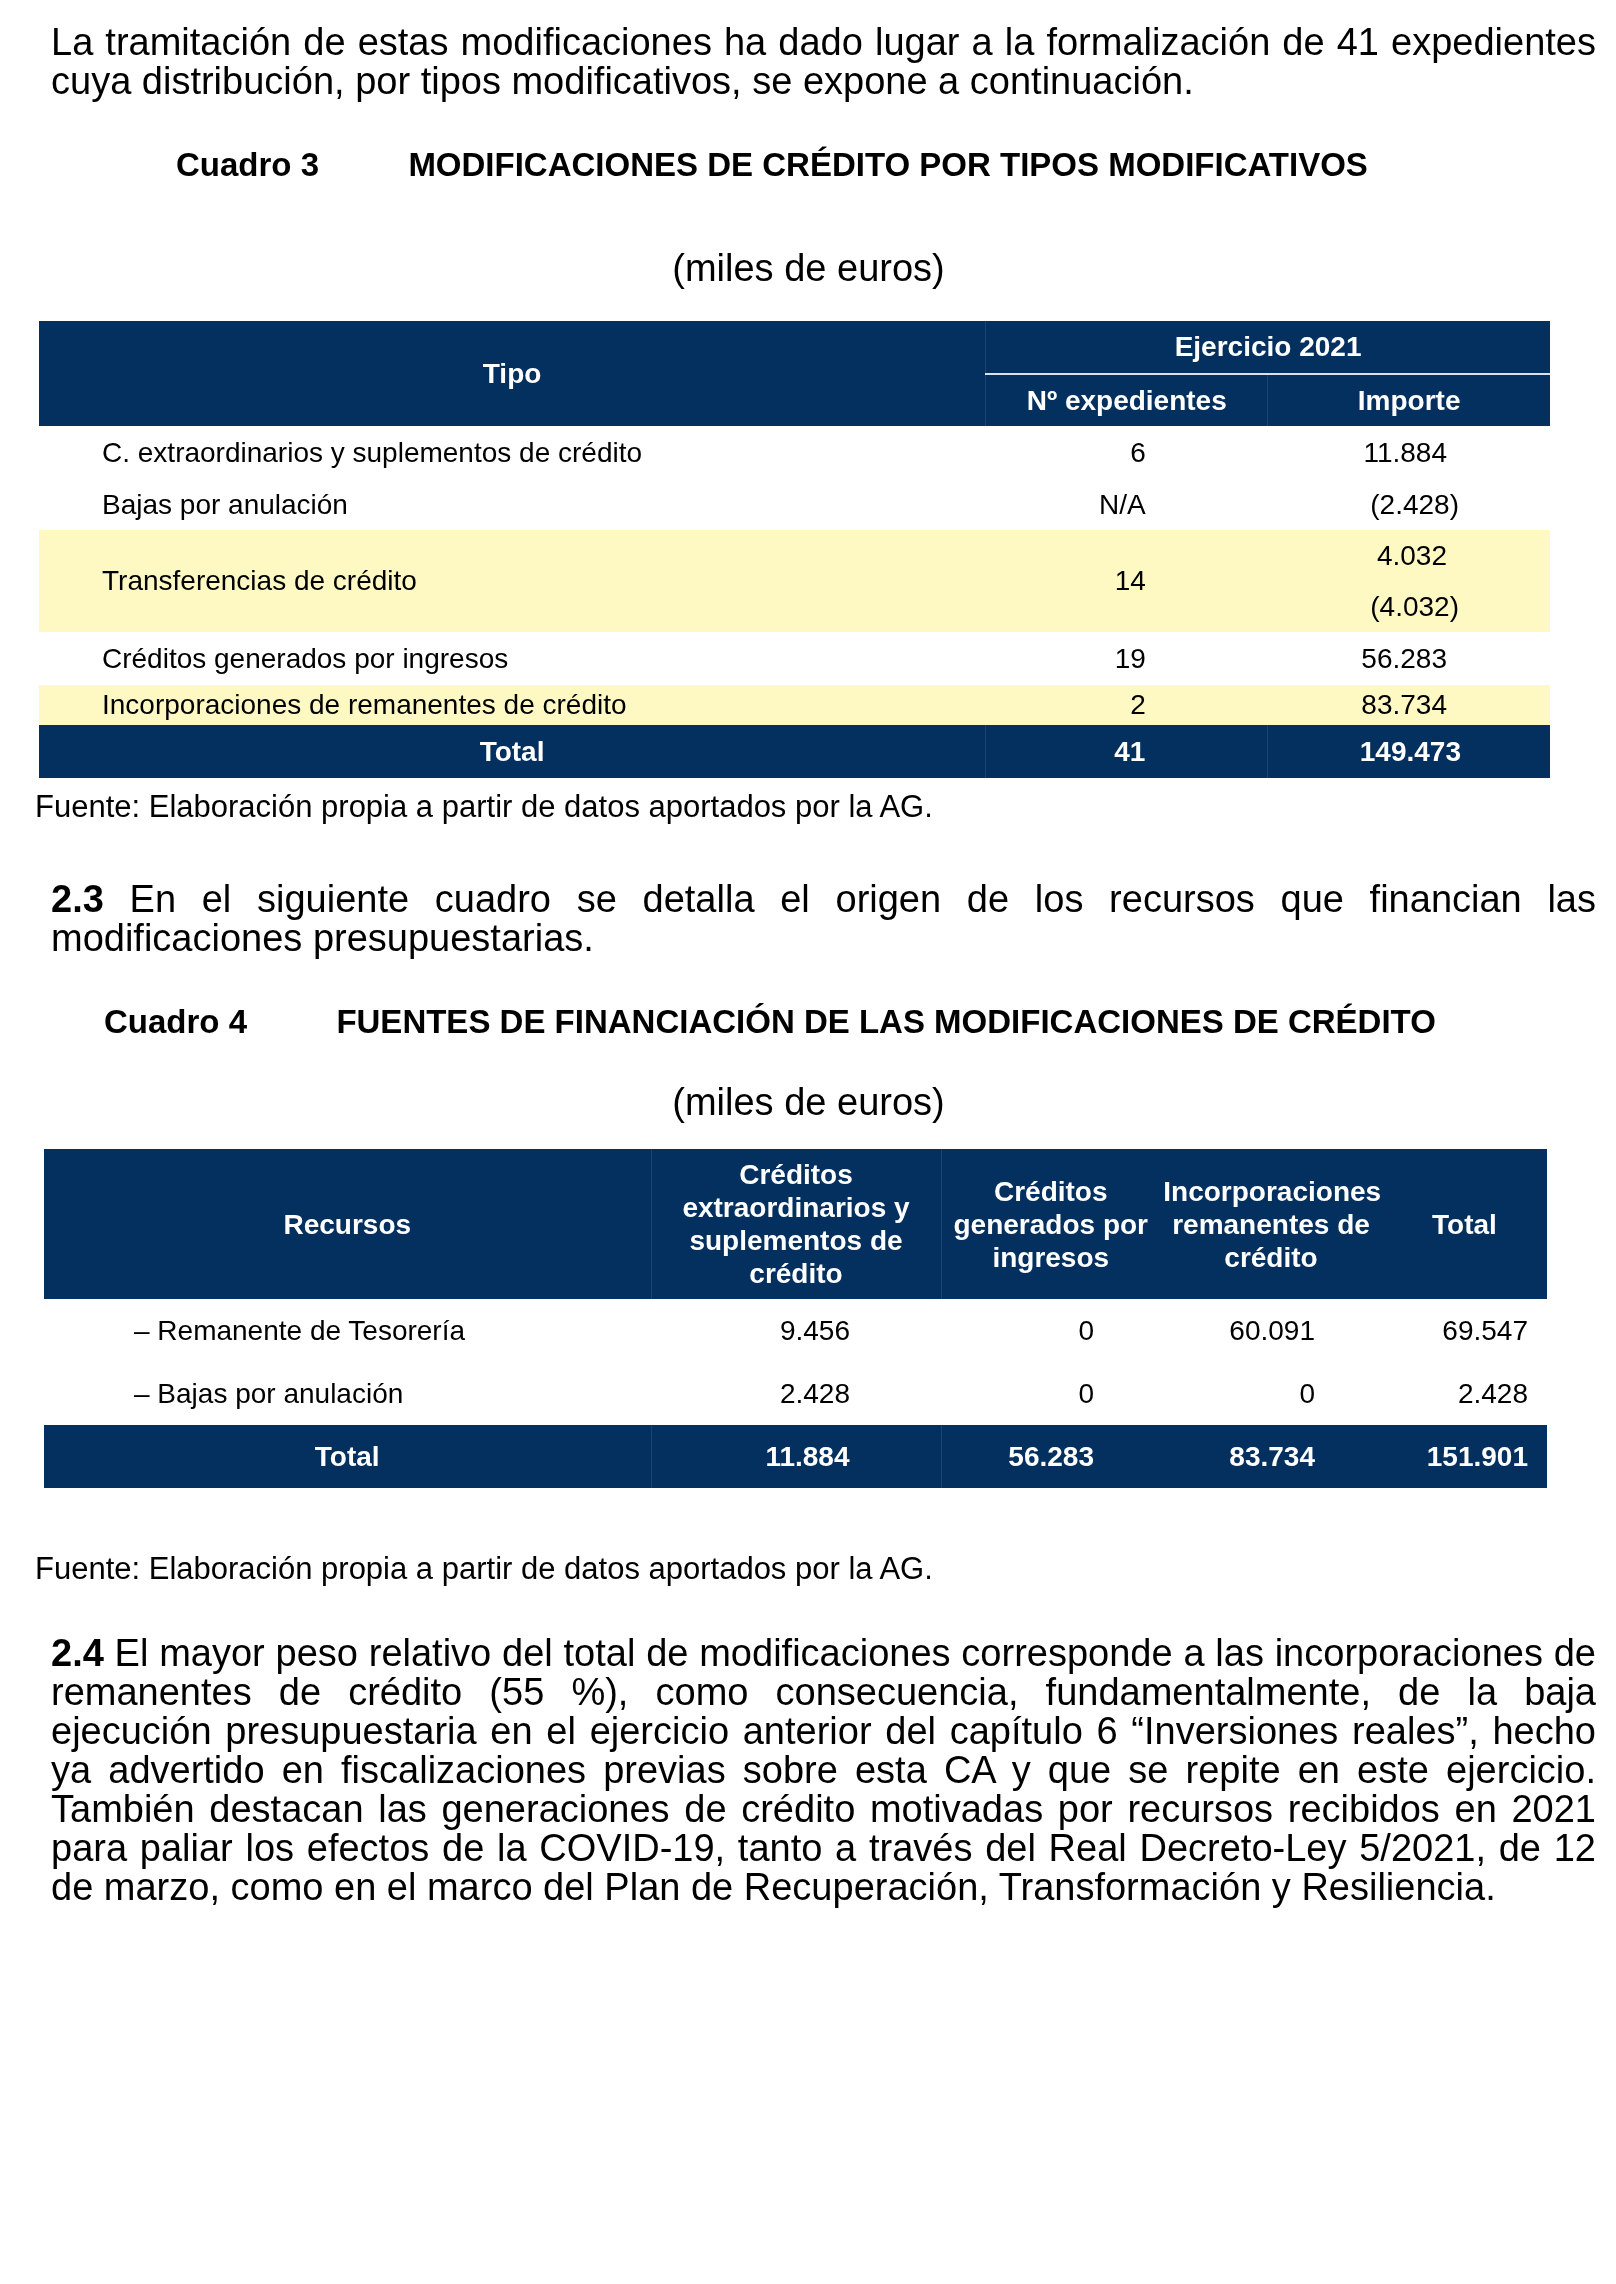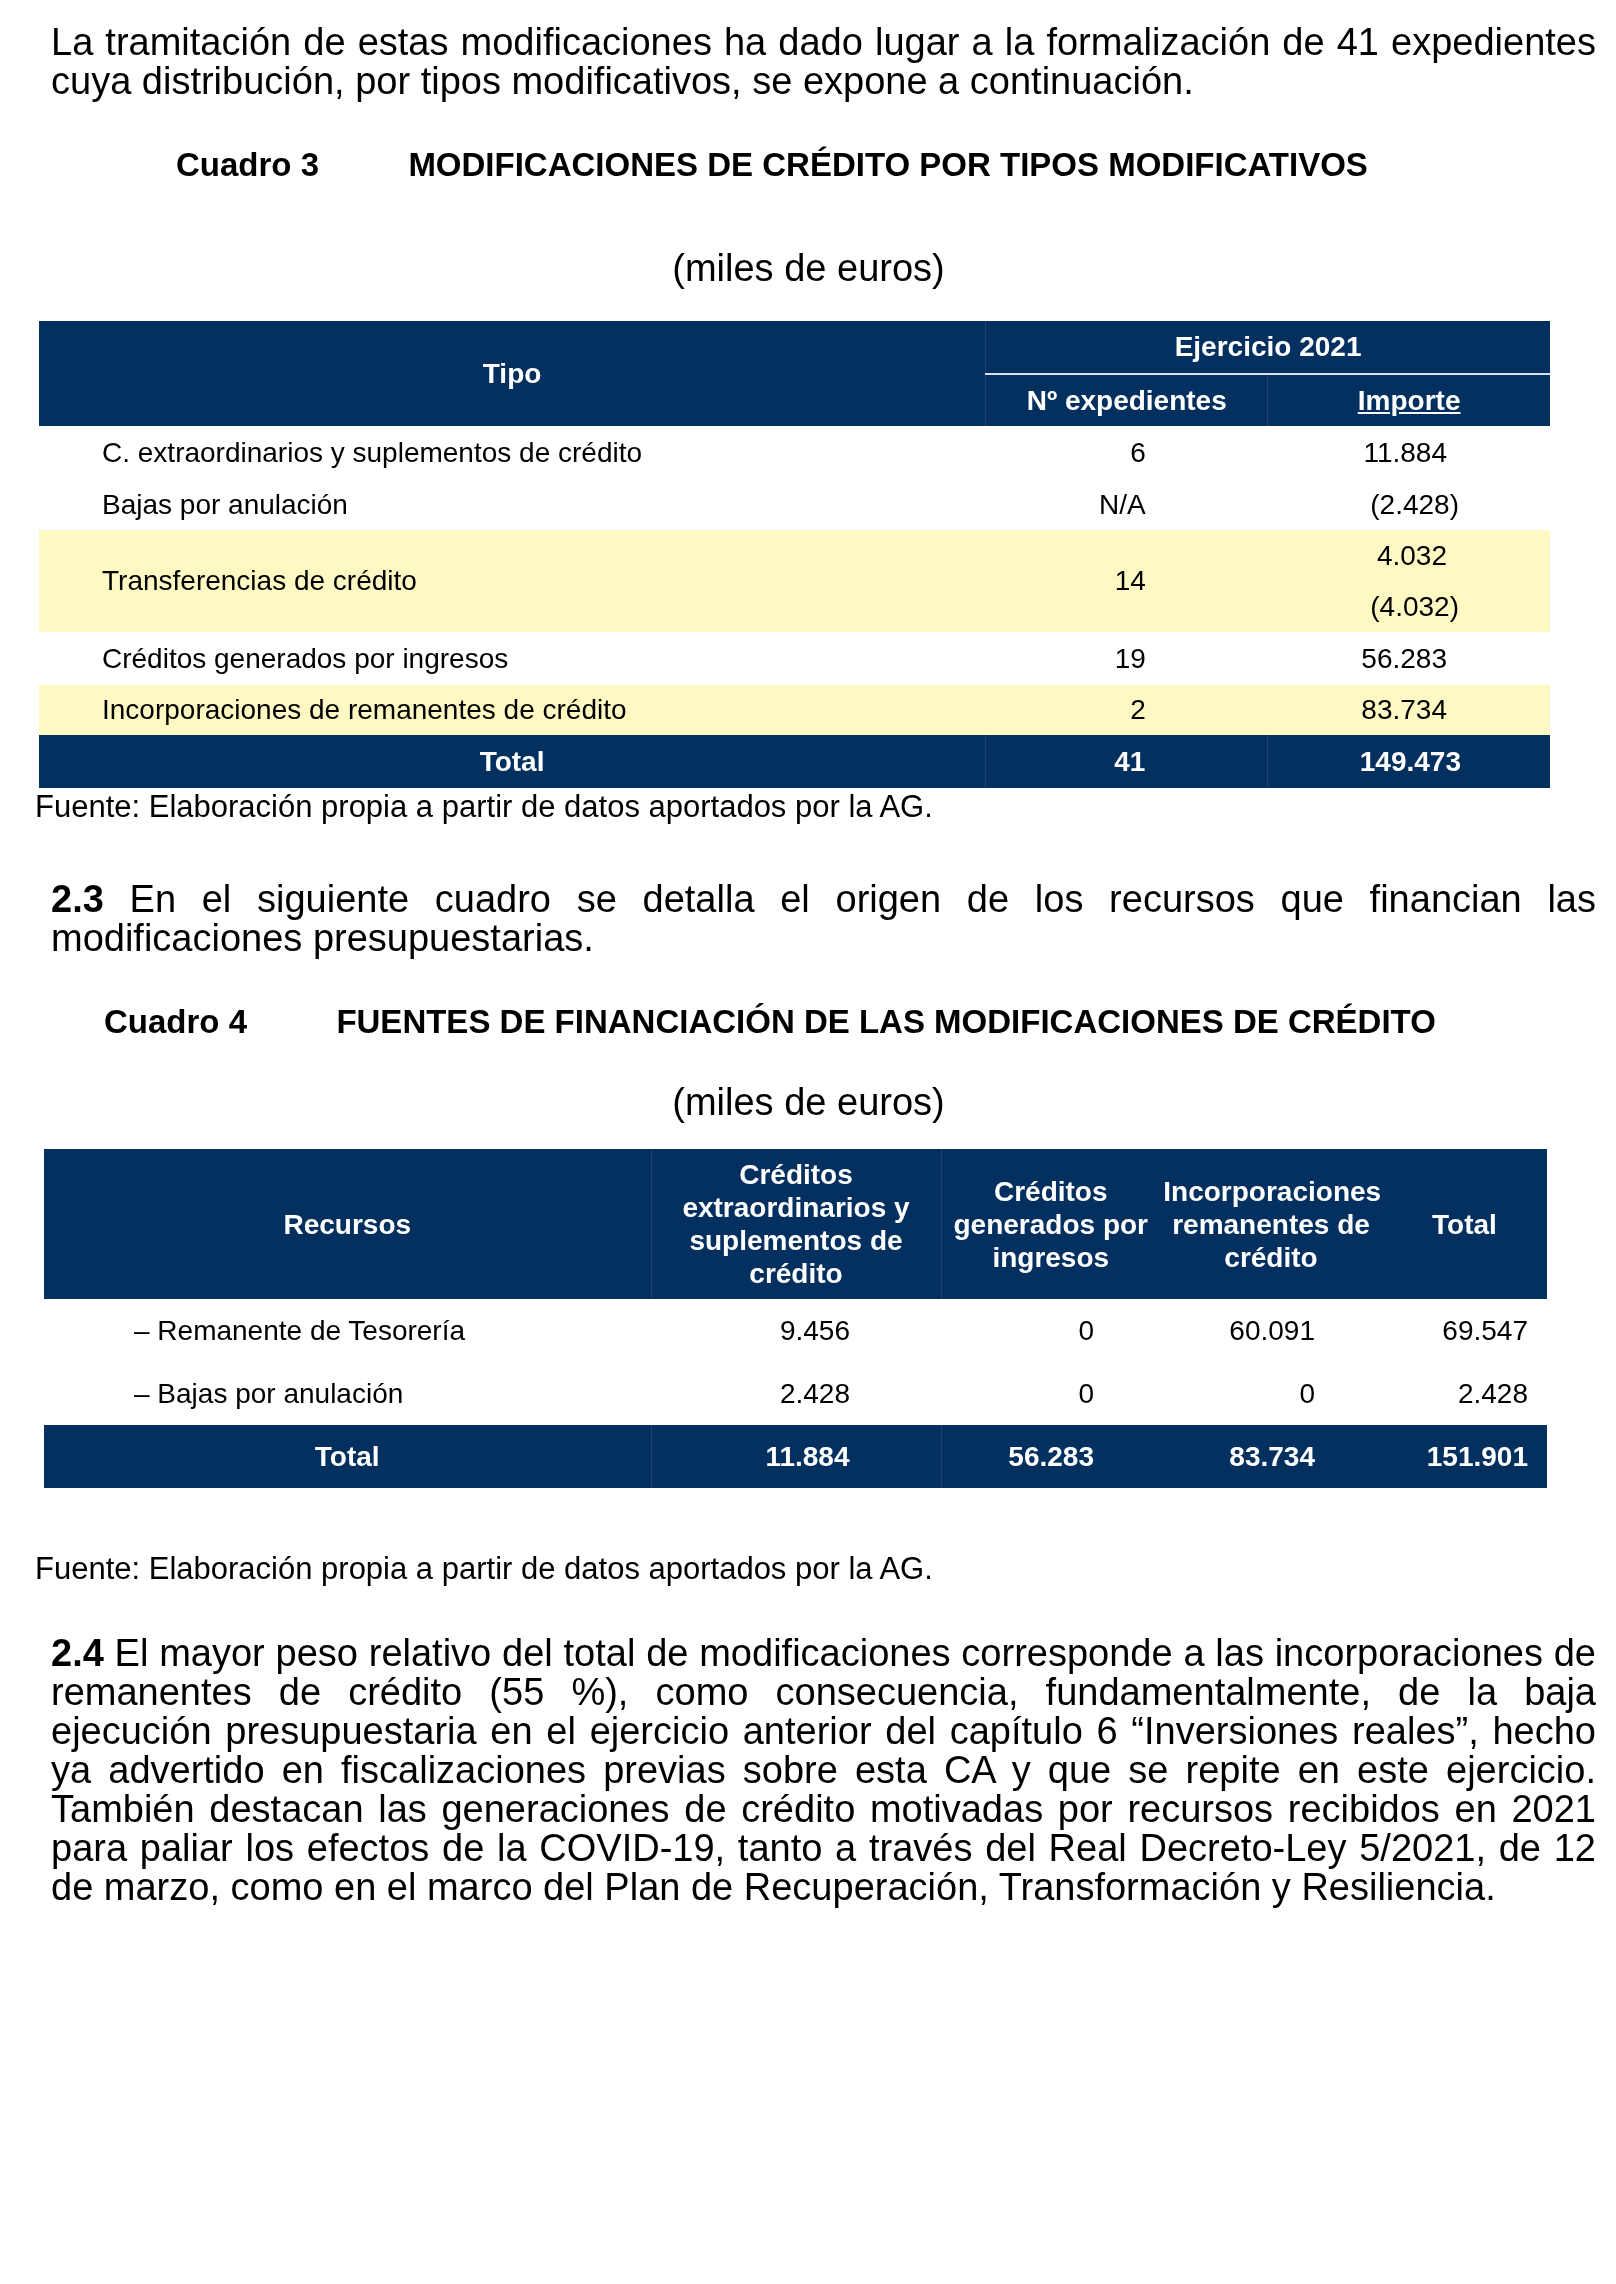--- a/index.html
+++ b/index.html
@@ -55,21 +55,21 @@
       <col style="width:282px">
       <col style="width:282px">
     </colgroup>
   <tbody>
       <tr style="height:53px;">
     <th class="hdr" rowspan="2">Tipo</th>
     <th class="hdr hdr-div" colspan="2">Ejercicio 2021</th>
   </tr>
   <tr class="sep-row" style="height:52px;">
     <td class="hdr hdr-div" style="border-top:2.5px solid #d9e1f0;">Nº expedientes</td>
-    <td class="hdr hdr-div" style="border-top:2.5px solid #d9e1f0;text-decoration:underline;">Importe</td>
+    <td class="hdr hdr-div" style="border-top:2.5px solid #d9e1f0;">Importe</td>
   </tr>
   <tr style="height:53px;">
     <td class="label">C. extraordinarios y suplementos de crédito</td>
     <td class="num-right" style="padding-right:122px;">6</td>
     <td class="num-right" style="padding-right:103px;">11.884</td>
   </tr>
   <tr style="height:51px;">
     <td class="label">Bajas por anulación</td>
     <td class="num-right" style="padding-right:122px;">N/A</td>
     <td class="num-right" style="padding-right:91px;">(2.428)</td>
@@ -80,21 +80,21 @@
     <td class="num-right" style="line-height:51px;">
       <div style="padding-right:103px;">4.032</div>
       <div style="padding-right:91px;">(4.032)</div>
     </td>
   </tr>
   <tr style="height:53px;">
     <td class="label">Créditos generados por ingresos</td>
     <td class="num-right" style="padding-right:122px;">19</td>
     <td class="num-right" style="padding-right:103px;">56.283</td>
   </tr>
-  <tr class="shade" style="height:50px;">
+  <tr class="shade" style="height:40px;">
     <td class="label">Incorporaciones de remanentes de crédito</td>
     <td class="num-right" style="padding-right:122px;">2</td>
     <td class="num-right" style="padding-right:103px;">83.734</td>
   </tr>
   <tr class="total" style="height:53px;">
     <td style="text-align:center;">Total</td>
     <td class="num-right" style="padding-right:122px;">41</td>
     <td class="num-right" style="padding-right:89px;">149.473</td>
   </tr>
 </tbody>

